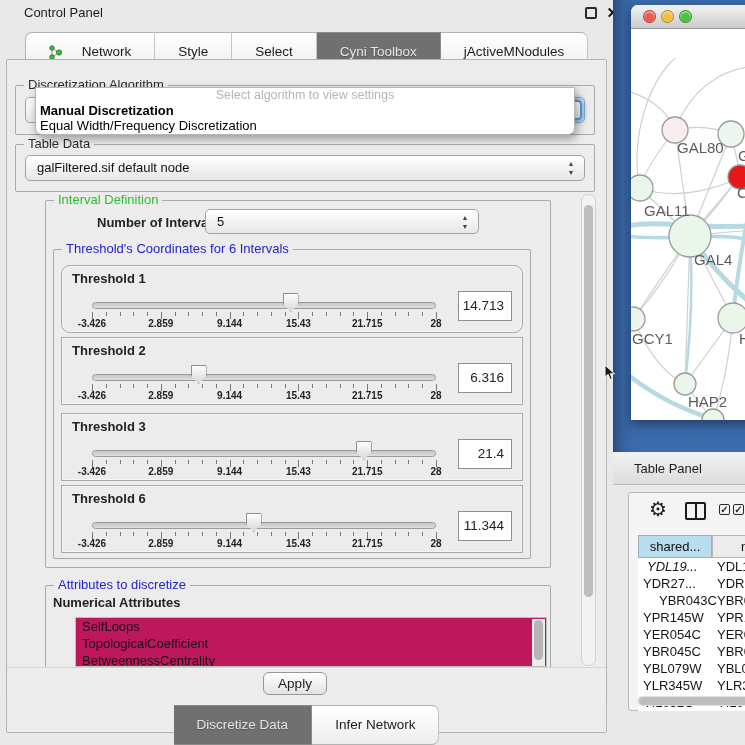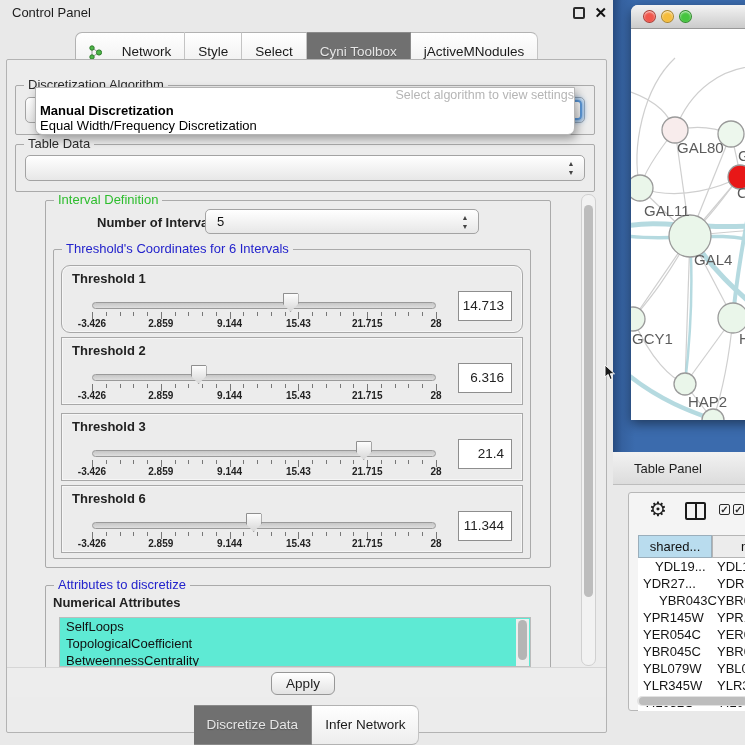--- a/index.html
+++ b/index.html
@@ -3,28 +3,28 @@
 <meta charset="utf-8">
 <style>
   * { margin:0; padding:0; box-sizing:border-box; }
   html,body { width:745px; height:745px; }
   body { font-family:"Liberation Sans", sans-serif; font-size:13px; color:#222; }
   #root { position:relative; width:745px; height:745px; background:#e9e9e9; overflow:hidden; }
   .abs { position:absolute; }
 
   
   #left-panel { left:0; top:0; width:613px; height:745px; background:#e9e9e9; }
-  #titlebar { left:4px; top:0; width:613px; height:26px; }
+  #titlebar { left:16px; top:0; width:613px; height:26px; }
   #titlebar .title { position:absolute; left:8px; top:5px; font-size:13px; color:#1c1c1c; }
   #float-btn { position:absolute; right:32px; top:7px; width:12px; height:12px; border:2px solid #2a2a2a; border-radius:2px; cursor:default; }
   #close-btn { position:absolute; right:10px; top:4px; font-weight:bold; font-size:15px; color:#111; }
 
   
   .tabstrip { display:flex; justify-content:center; }
-  .tab { height:40px; line-height:22px; padding:0 13px; background:linear-gradient(#ffffff,#ededed);
+  .tab { height:40px; line-height:22px; padding:0 23px; background:linear-gradient(#ffffff,#ededed);
          border-top:1px solid #b2b2b2; border-bottom:1px solid #b2b2b2; border-right:1px solid #c4c4c4;
          font-size:13.5px; color:#1a1a1a; white-space:nowrap; display:flex; align-items:center; gap:20px; }
   .tab.first { border-left:1px solid #b2b2b2; border-radius:7px 0 0 7px; }
   .tab.last  { border-radius:0 7px 7px 0;text-align:center; }
   .tab.selected { background:#707070; color:#e6e6e6; border-color:#8a8a8a; text-shadow:0 1px 1px rgba(0,0,0,.25); }
 
   #main-panel { left:6px; top:59px; width:601px; height:674px; background:#ececec;
                 border:1px solid #b3b3b3; border-radius:2px; }
 
   .group { position:absolute; border:1px solid #aaaaaa; border-radius:2px; }
@@ -42,21 +42,21 @@
   
   #algo-combo { box-shadow:none; }
   #algo-combo .btn-focus { position:absolute; right:2px; top:2px; width:26px; height:20px;
            border:2px solid #5a96d6; border-radius:4px; box-shadow:0 0 5px 2px rgba(96,156,219,.85);
            background:linear-gradient(#fdfdfd,#e4e4e4); }
 
   
   #popup { left:35px; top:87px; width:540px; height:48px; background:#ffffff; z-index:50;
            border:1px solid #b5b5b5; border-radius:0 0 7px 7px; box-shadow:2px 4px 10px rgba(0,0,0,.35);
            overflow:hidden; }
-  #popup .hint { height:15px; text-align:right; color:#b5b5b5; font-size:12.5px; line-height:15px; }
+  #popup .hint { height:15px; text-align:center; color:#b5b5b5; font-size:12.5px; line-height:15px; }
   #popup .opt { height:15px; line-height:15px; padding-left:4px; font-size:13px; color:#000; white-space:nowrap; }
   #popup .opt.bold { font-weight:bold; }
 
   
   #viewport { left:8px; top:133px; width:562px; height:474px; overflow:hidden; }
   .vscroll-track { position:absolute; background:#f2f2f2; border:1px solid #d0d0d0; border-radius:7px; }
   .vscroll-thumb { position:absolute; background:#bdbdbd; border-radius:6px; }
 
   
   .tpanel { position:absolute; left:46px; width:462px; height:68px; border:1px solid #a8a8a8;
@@ -66,29 +66,29 @@
            background:linear-gradient(#c6c6c6,#dedede); border:1px solid #9a9a9a; }
   .handle { position:absolute; top:27px; width:16px; height:19px;
             background:linear-gradient(#fdfdfd,#d8d8d8); border:1px solid #8f8f8f;
             clip-path:polygon(6% 0, 94% 0, 100% 8%, 100% 55%, 50% 100%, 0 55%, 0 8%); }
   .tick { position:absolute; width:1px; background:#777; }
   .ticklabel { position:absolute; top:52px; transform:translateX(-50%); font-size:10px; font-weight:bold; color:#222; }
   .valuebox { position:absolute; left:396px; top:25px; width:54px; height:30px; background:#fff;
               border:1px solid #8e8e8e; text-align:right; line-height:28px; padding-right:7px; font-size:13.5px; }
 
   
-  #attr-list { position:absolute; left:44px; top:424px; width:472px; height:50px; background:#5eead4;
+  #attr-list { position:absolute; left:60px; top:424px; width:472px; height:50px; background:#be185d;
                border:1px solid #bcbcbc; overflow:hidden; }
   .attr-item { height:17px; line-height:17px; padding-left:6px; font-size:13px; color:#111; white-space:nowrap; }
   #attr-scroll { position:absolute; right:1px; top:1px; width:13px; height:48px; background:#ededed; }
   #attr-thumb { position:absolute; left:2px; top:1px; width:9px; height:40px; background:#b5b5b5; border-radius:5px; }
 
   
   #apply-strip { left:0px; top:607px; width:599px; height:30px; background:#ededed; border-top:1px solid #d6d6d6; }
-  #apply-btn { left:264px; top:612px; width:64px; height:23px; background:linear-gradient(#ffffff,#e3e3e3);
+  #apply-btn { left:256px; top:612px; width:64px; height:23px; background:linear-gradient(#ffffff,#e3e3e3);
                border:1px solid #979797; border-radius:6px; font-size:13.5px; text-align:center; line-height:21px; }
   #bottom-tabbar { left:0; top:645px; width:599px; }
 
   
   #desktop { left:613px; top:0; width:132px; height:452px;
              background:linear-gradient(90deg,#274b80 0,#35619f 9px,#3b6bad 22px); }
   #net-window { left:631px; top:5px; width:130px; height:415px; background:#fff;
                 border-radius:7px 0 0 0; box-shadow:0 4px 12px rgba(0,0,0,.45); }
   #net-titlebar { position:absolute; left:0; top:0; width:100%; height:24px; border-radius:7px 0 0 0;
                   background:linear-gradient(#f3f3f3,#cbcbcb); border-bottom:1px solid #989898; }
@@ -164,20 +164,21 @@
         <div id="algo-combo" class="combo" style="left:9px; top:11px; width:560px;">
           <span class="btn-focus">
               <span class="arrows" style="right:7px;top:1px;">▲<br>▼</span>
             </span>
         </div>
       </div>
 
       <div class="group" style="left:8px; top:84px; width:580px; height:48px;">
         <span class="group-legend legend-dark">Table Data</span>
         <div class="combo" style="left:9px; top:10px; width:560px;">
+          <span>galFiltered.sif default node</span>
           <span class="arrows">▲<br>▼</span>
         </div>
       </div>
 
       <div id="viewport" class="abs">
 
         <div class="group" style="left:30px; top:7px; width:506px; height:368px;">
           <span class="group-legend legend-green">Interval Definition</span>
         </div>
 
@@ -458,21 +459,21 @@
   <div id="tp-body-bg" class="abs"></div>
   <div id="tp-inner" class="abs">
     <span id="gear">⚙</span>
     <span id="columns-icon"></span>
     <span class="cbx" style="left:90px;">✓</span>
     <span class="cbx" style="left:104px;">✓</span>
     <div id="tbl">
         <div class="hcell" style="left: 0px; width: 74px; background: rgb(185, 220, 238);">shared...</div>
         <div class="hcell" style="left: 74px; width: 96px; background: rgb(236, 236, 236); border-color: rgb(181, 181, 181); text-align: left; padding-left: 28px;">n</div>
         <div class="trow" style="top: 23px;">
-          <div class="tcell" style="left: 12px; width: 74px;">YDL19...</div>
+          <div class="tcell" style="left: 4px; width: 74px; font-style: italic;">YDL19...</div>
           <div class="tcell" style="left: 74px; width: 96px;">YDL1</div>
         </div>
         <div class="trow" style="top: 40px;">
           <div class="tcell" style="left: 0px; width: 74px;">YDR27...</div>
           <div class="tcell" style="left: 74px; width: 96px;">YDR2</div>
         </div>
         <div class="trow" style="top: 57px;">
           <div class="tcell" style="left: 16px; width: 74px;">YBR043C</div>
           <div class="tcell" style="left: 74px; width: 96px;">YBR0</div>
         </div>

